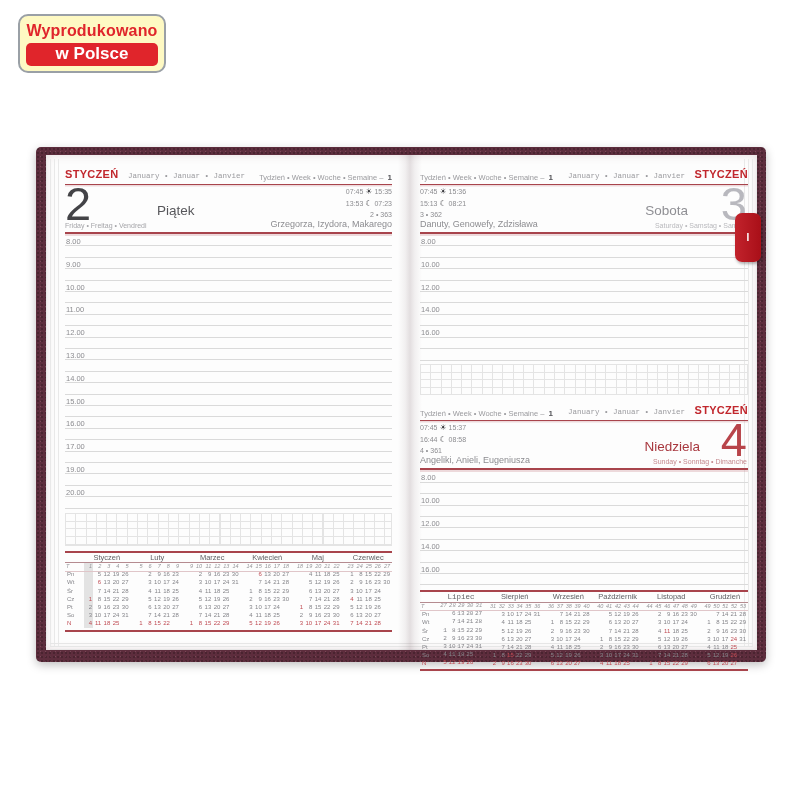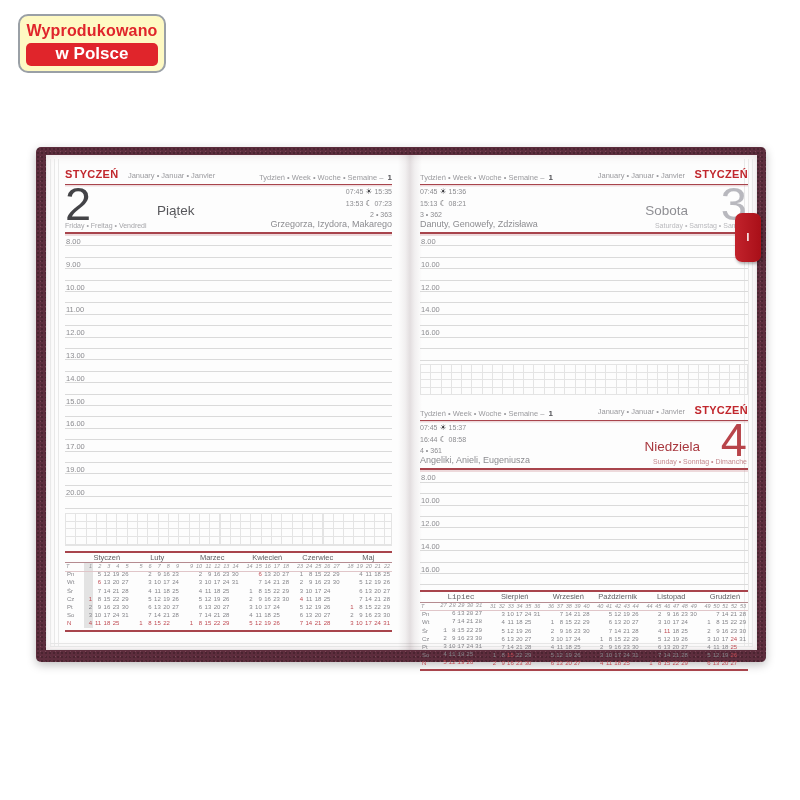--- a/index.html
+++ b/index.html
@@ -36,21 +36,21 @@
 
   .content{position:absolute;top:12px;}
   .content-left{left:19px;width:327px;}
   .content-right{left:374px;width:328px;}
 
   
   .hdr{height:15px;display:flex;justify-content:space-between;align-items:flex-end;
        border-bottom:1.5px solid #a8444c;box-shadow:0 1.5px 0 rgba(190,110,118,.25);
        padding-bottom:2px;}
   .month-red{color:#c1272d;font-weight:bold;font-size:11px;letter-spacing:.3px;}
-  .month-langs{color:#9a9a9e;font-size:7.5px;margin:0 5px;}
+  .month-langs{color:#9a9a9e;font-size:7.5px;margin:0 5px;font-family:Liberation Mono, monospace;}
   .week-line{color:#9a9a9e;font-size:7.5px;}
   .week-line b{color:#55555a;font-size:8px;margin-left:2px;}
 
   
   .dayblock{position:relative;height:47px;border-bottom:2px solid #a8444c;
             box-shadow:0 2px 0 rgba(190,110,118,.25);}
   .bignum{position:absolute;top:-5px;font-size:47px;line-height:1;font-weight:300;}
   .bignum-dark{left:0;color:#434347;}
   .bignum-gray{right:1px;color:#b8b8be;}
   .bignum-red{right:1px;color:#b8444a;}
@@ -416,20 +416,65 @@
                 <div class="cal-cell">25</div>
                 <div class="cal-cell"></div>
                 <div class="cal-cell red">5</div>
                 <div class="cal-cell red">12</div>
                 <div class="cal-cell red">19</div>
                 <div class="cal-cell red">26</div>
                 <div class="cal-cell"></div>
               </div>
             </div>
             <div class="cal-month" style="flex-grow: 5; flex-basis: 0px;">
+              <div class="cal-title">Maj</div>
+              <div class="cal-grid" style="grid-template-columns: repeat(5, 1fr);">
+                <div class="cal-wk">18</div>
+                <div class="cal-wk">19</div>
+                <div class="cal-wk">20</div>
+                <div class="cal-wk">21</div>
+                <div class="cal-wk">22</div>
+                <div class="cal-cell"></div>
+                <div class="cal-cell">4</div>
+                <div class="cal-cell">11</div>
+                <div class="cal-cell">18</div>
+                <div class="cal-cell">25</div>
+                <div class="cal-cell"></div>
+                <div class="cal-cell">5</div>
+                <div class="cal-cell">12</div>
+                <div class="cal-cell">19</div>
+                <div class="cal-cell">26</div>
+                <div class="cal-cell"></div>
+                <div class="cal-cell">6</div>
+                <div class="cal-cell">13</div>
+                <div class="cal-cell">20</div>
+                <div class="cal-cell">27</div>
+                <div class="cal-cell"></div>
+                <div class="cal-cell">7</div>
+                <div class="cal-cell">14</div>
+                <div class="cal-cell">21</div>
+                <div class="cal-cell">28</div>
+                <div class="cal-cell red">1</div>
+                <div class="cal-cell">8</div>
+                <div class="cal-cell">15</div>
+                <div class="cal-cell">22</div>
+                <div class="cal-cell">29</div>
+                <div class="cal-cell">2</div>
+                <div class="cal-cell">9</div>
+                <div class="cal-cell">16</div>
+                <div class="cal-cell">23</div>
+                <div class="cal-cell">30</div>
+                <div class="cal-cell red">3</div>
+                <div class="cal-cell red">10</div>
+                <div class="cal-cell red">17</div>
+                <div class="cal-cell red">24</div>
+                <div class="cal-cell red">31</div>
+              </div>
+            </div>
+            <div class="cal-month" style="flex-grow: 5; flex-basis: 0px;">
               <div class="cal-title">Czerwiec</div>
               <div class="cal-grid" style="grid-template-columns: repeat(5, 1fr);">
                 <div class="cal-wk">23</div>
                 <div class="cal-wk">24</div>
                 <div class="cal-wk">25</div>
                 <div class="cal-wk">26</div>
                 <div class="cal-wk">27</div>
                 <div class="cal-cell">1</div>
                 <div class="cal-cell">8</div>
                 <div class="cal-cell">15</div>
@@ -460,65 +505,20 @@
                 <div class="cal-cell">20</div>
                 <div class="cal-cell">27</div>
                 <div class="cal-cell"></div>
                 <div class="cal-cell red">7</div>
                 <div class="cal-cell red">14</div>
                 <div class="cal-cell red">21</div>
                 <div class="cal-cell red">28</div>
                 <div class="cal-cell"></div>
               </div>
             </div>
-            <div class="cal-month" style="flex-grow: 5; flex-basis: 0px;">
-              <div class="cal-title">Maj</div>
-              <div class="cal-grid" style="grid-template-columns: repeat(5, 1fr);">
-                <div class="cal-wk">18</div>
-                <div class="cal-wk">19</div>
-                <div class="cal-wk">20</div>
-                <div class="cal-wk">21</div>
-                <div class="cal-wk">22</div>
-                <div class="cal-cell"></div>
-                <div class="cal-cell">4</div>
-                <div class="cal-cell">11</div>
-                <div class="cal-cell">18</div>
-                <div class="cal-cell">25</div>
-                <div class="cal-cell"></div>
-                <div class="cal-cell">5</div>
-                <div class="cal-cell">12</div>
-                <div class="cal-cell">19</div>
-                <div class="cal-cell">26</div>
-                <div class="cal-cell"></div>
-                <div class="cal-cell">6</div>
-                <div class="cal-cell">13</div>
-                <div class="cal-cell">20</div>
-                <div class="cal-cell">27</div>
-                <div class="cal-cell"></div>
-                <div class="cal-cell">7</div>
-                <div class="cal-cell">14</div>
-                <div class="cal-cell">21</div>
-                <div class="cal-cell">28</div>
-                <div class="cal-cell red">1</div>
-                <div class="cal-cell">8</div>
-                <div class="cal-cell">15</div>
-                <div class="cal-cell">22</div>
-                <div class="cal-cell">29</div>
-                <div class="cal-cell">2</div>
-                <div class="cal-cell">9</div>
-                <div class="cal-cell">16</div>
-                <div class="cal-cell">23</div>
-                <div class="cal-cell">30</div>
-                <div class="cal-cell red">3</div>
-                <div class="cal-cell red">10</div>
-                <div class="cal-cell red">17</div>
-                <div class="cal-cell red">24</div>
-                <div class="cal-cell red">31</div>
-              </div>
-            </div>
           </div>
       </div>
 
       <div class="content content-right">
 
         <div>
           <div class="hdr">
             <span class="week-line">
               <span>Tydzień • Week • Woche • Semaine –</span>
               <b>1</b>

